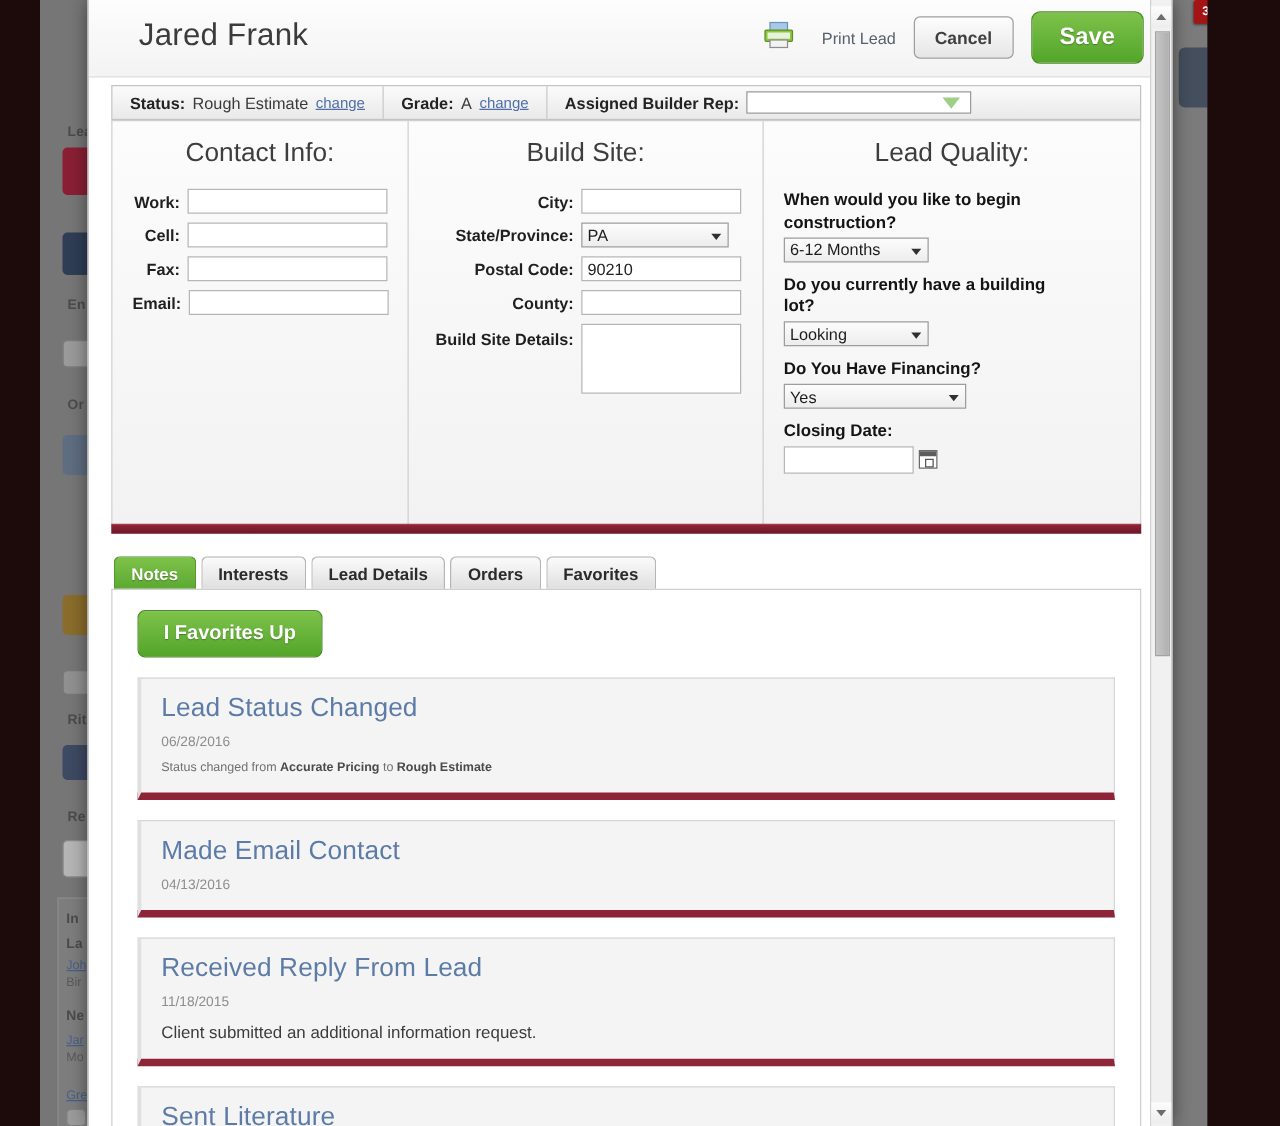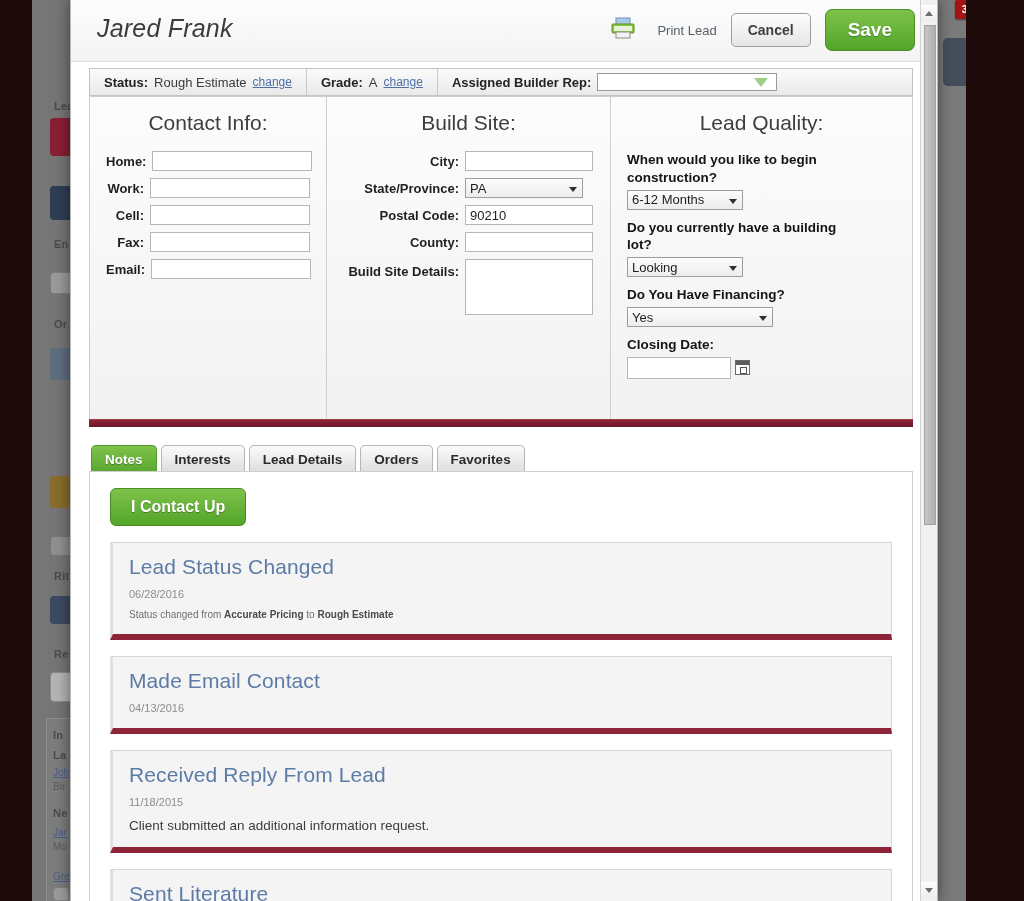--- a/index.html
+++ b/index.html
@@ -79,24 +79,23 @@
     overflow: hidden;
   }
 
   
   .modal-head {
     position: relative; height: 62px;
     background: linear-gradient(#fdfdfd,#f3f3f3);
     border-bottom: 1px solid #dcdcdc;
   }
   .modal-title {
-    position: absolute; left: 26px; top: 14px;
+    position: absolute; left: 40px; top: 14px;
     font-size: 25px; color: #3b3b3b; font-weight: normal;
     letter-spacing: .2px;
-    font-style: italic;
   }
   .head-actions {
     position: absolute; right: 22px; top: 9px;
     display: flex; align-items: center; gap: 14px;
   }
   .print-lead {
     display: flex; align-items: center; gap: 22px; cursor: pointer;
   }
   .print-lead-label { font-size: 13px; color: #57606a; }
   .btn-cancel {
@@ -392,24 +391,20 @@
         </div>
       </div>
     </div>
 
     <div class="panels">
 
       <div class="panel panel-contact">
         <div class="panel-title">Contact Info:</div>
 
         <div class="frow">
-          <span class="flabel">Home:</span>
-          <input class="txt" type="text" value="" style="">
-        </div>
-        <div class="frow">
           <span class="flabel">Work:</span>
           <input class="txt" type="text" value="" style="">
         </div>
         <div class="frow">
           <span class="flabel">Cell:</span>
           <input class="txt" type="text" value="" style="">
         </div>
         <div class="frow">
           <span class="flabel">Fax:</span>
           <input class="txt" type="text" value="" style="">
@@ -480,21 +475,21 @@
 
     <div class="tabs">
       <div class="tab active">Notes</div>
       <div class="tab">Interests</div>
       <div class="tab">Lead Details</div>
       <div class="tab">Orders</div>
       <div class="tab">Favorites</div>
     </div>
 
     <div class="notes-body">
-      <div class="btn-followup">I Contact Up</div>
+      <div class="btn-followup">I Favorites Up</div>
 
       <div class="note-card">
         <div class="note-head">
           <span class="note-title">Lead Status Changed</span>
           <span class="note-date">06/28/2016</span>
         </div>
         <div class="note-body small"><span>Status changed from </span><b>Accurate Pricing</b><span> to </span><b>Rough Estimate</b></div>
       </div>
 
       <div class="note-card">

